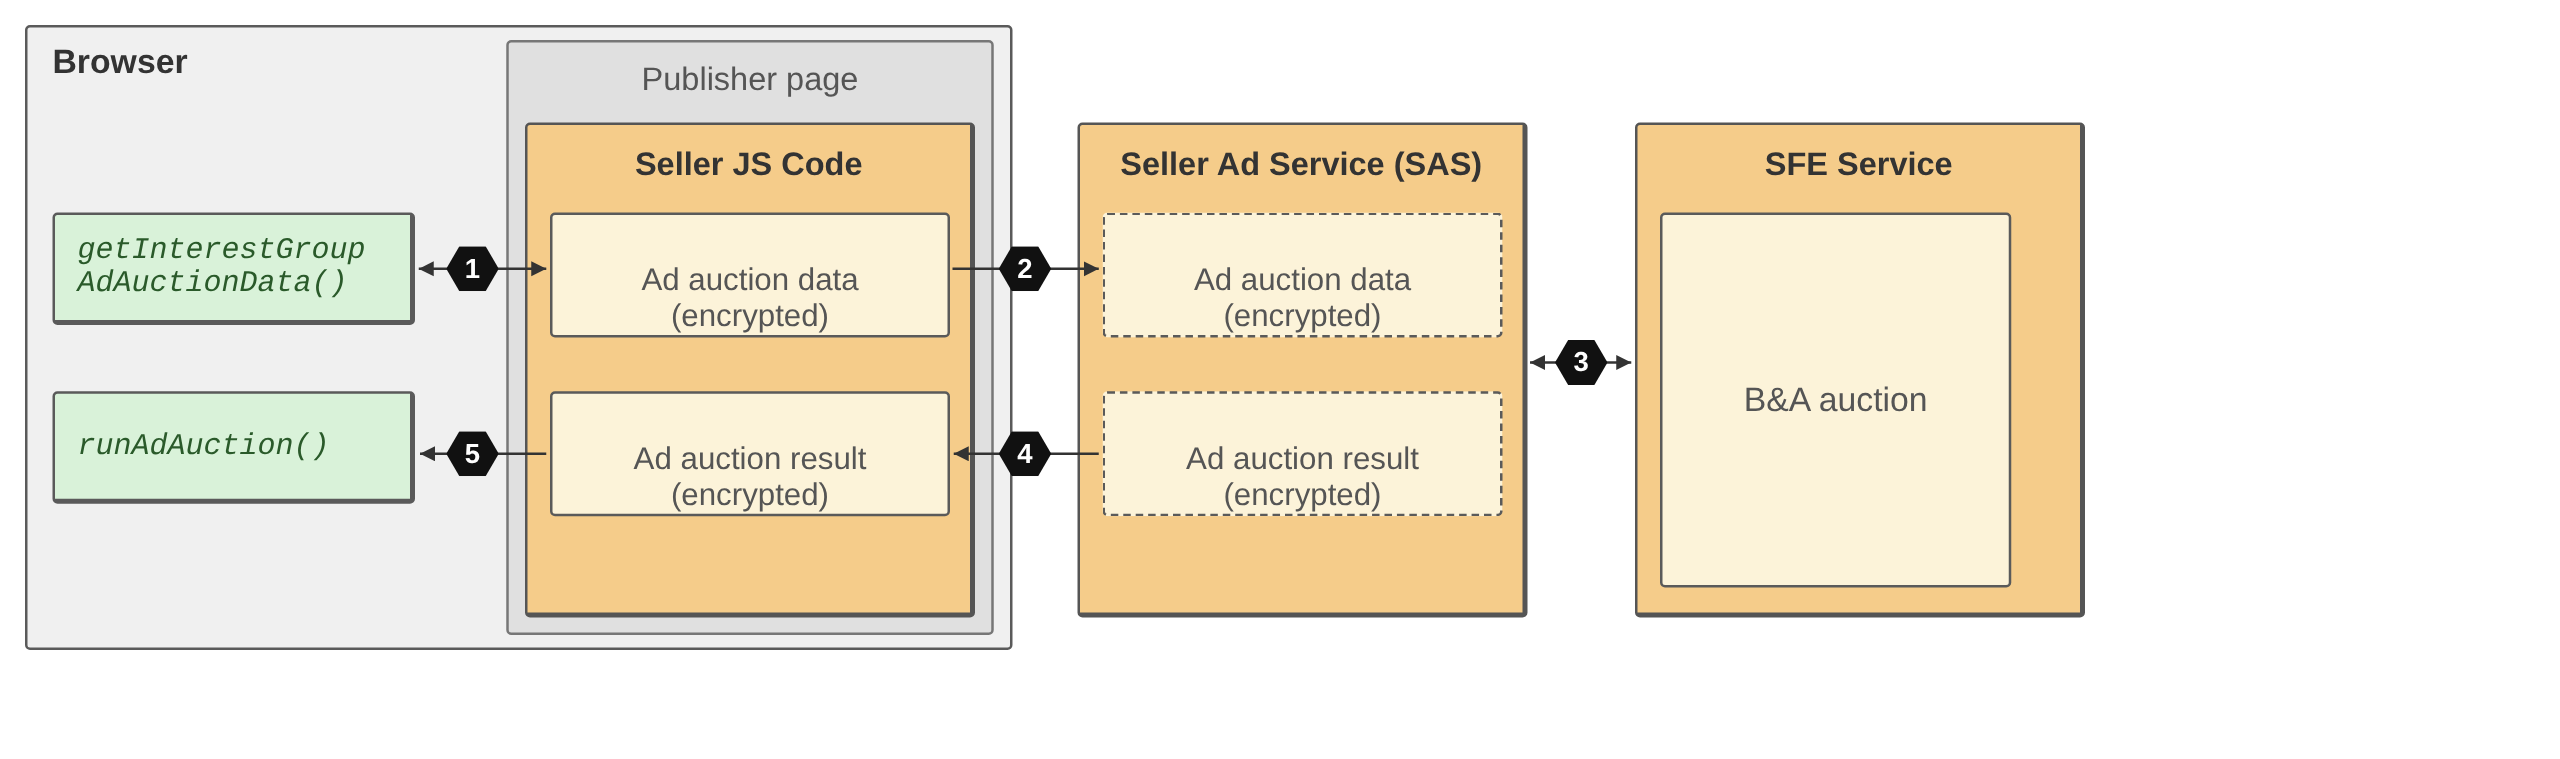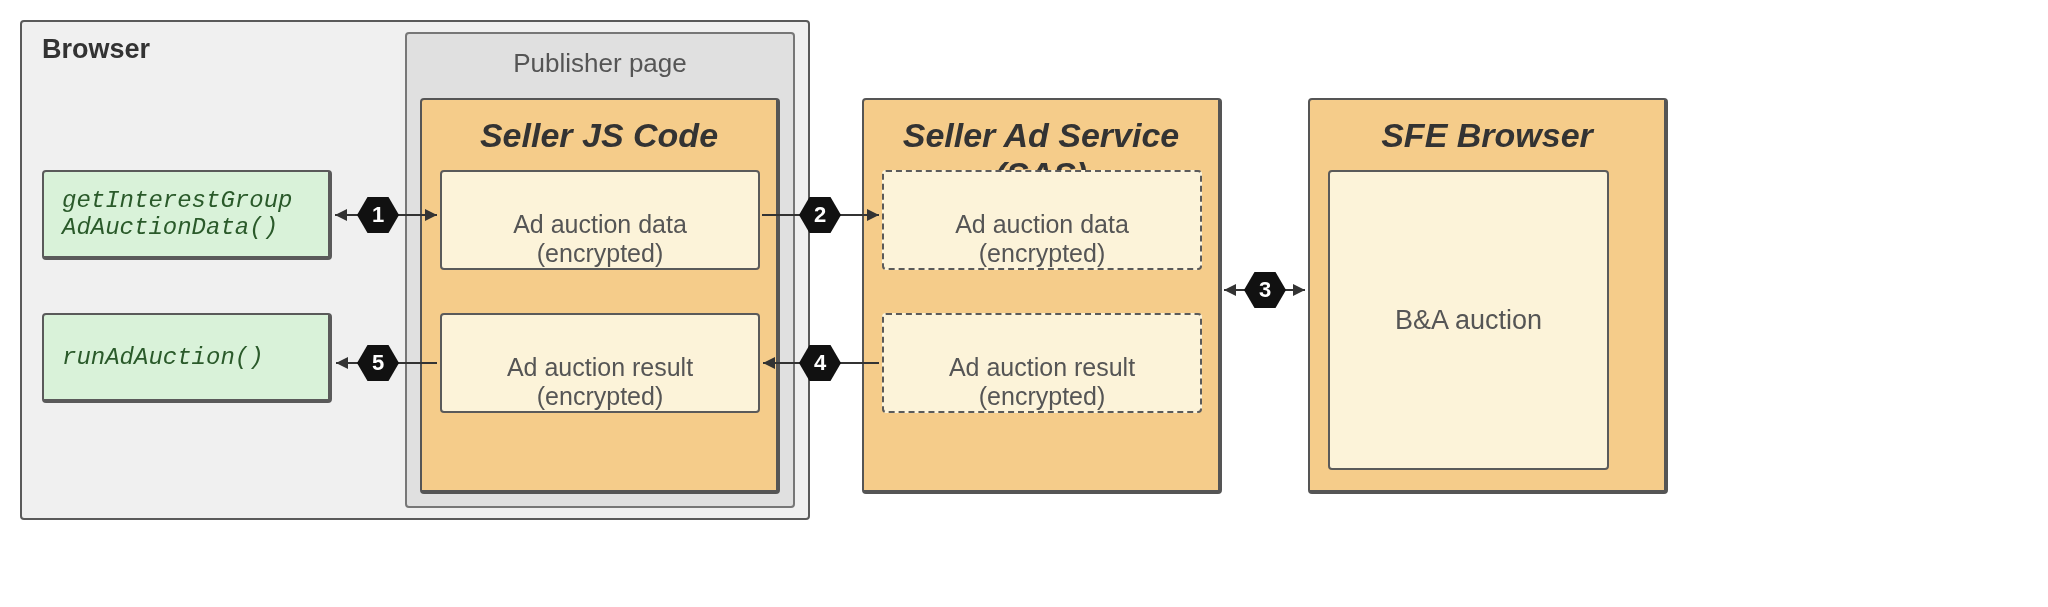--- a/index.html
+++ b/index.html
@@ -51,23 +51,22 @@
     height: 396px;
     background: #f5cc8a;
     border: 2px solid #555;
     border-bottom-width: 4px;
     border-right-width: 4px;
     text-align: center;
     padding-top: 16px;
   }
   .section-title {
     font-weight: bold;
-    font-size: 34px;
+    font-size: 26px;
     color: #333;
-    font-style: italic;
   }
   .green-box {
     position: absolute;
     left: 22px;
     width: 290px;
     height: 90px;
     background: #d9f2d9;
     border: 2px solid #5a5a5a;
     border-bottom-width: 4px;
     border-right-width: 4px;
@@ -198,21 +197,21 @@
   <div class="inner-box dashed" style="left:862px; top:150px;">
     <span>Ad auction data</span>
     <span class="enc">(encrypted)</span>
   </div>
   <div class="inner-box dashed" style="left:862px; top:293px;">
     <span>Ad auction result</span>
     <span class="enc">(encrypted)</span>
   </div>
 
   <div class="box sfe">
-    <span class="section-title">SFE Browser</span>
+    <span class="section-title">SFE Service</span>
   </div>
   <div class="ba-box">
     <span>B&amp;A auction</span>
   </div>
 
   <svg class="arrows">
     <defs>
       <marker id="arrow" markerWidth="8" markerHeight="8" refX="6" refY="3" orient="auto">
         <path d="M0,0 L6,3 L0,6 Z" fill="#333"></path>
       </marker>

